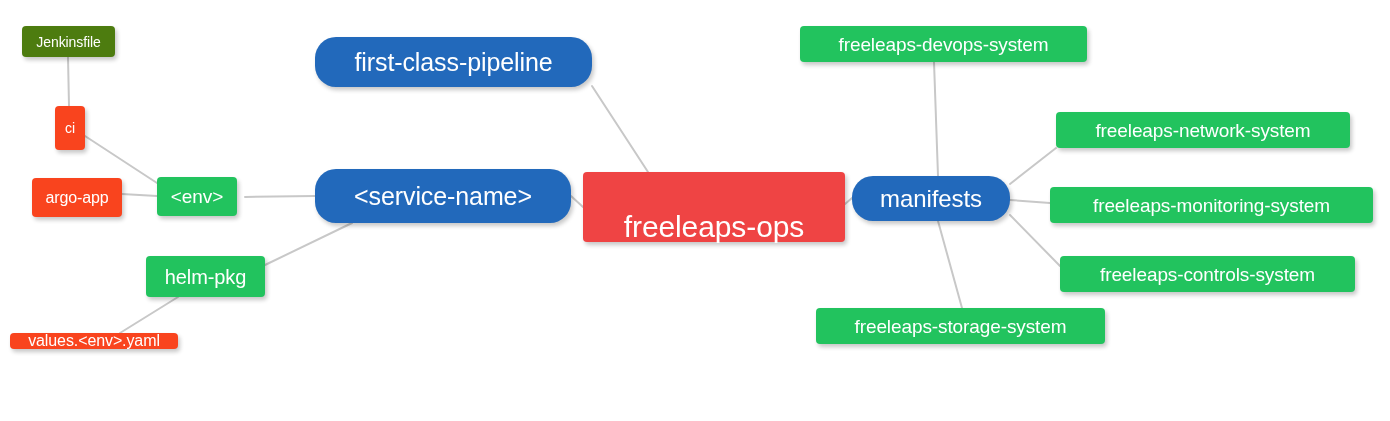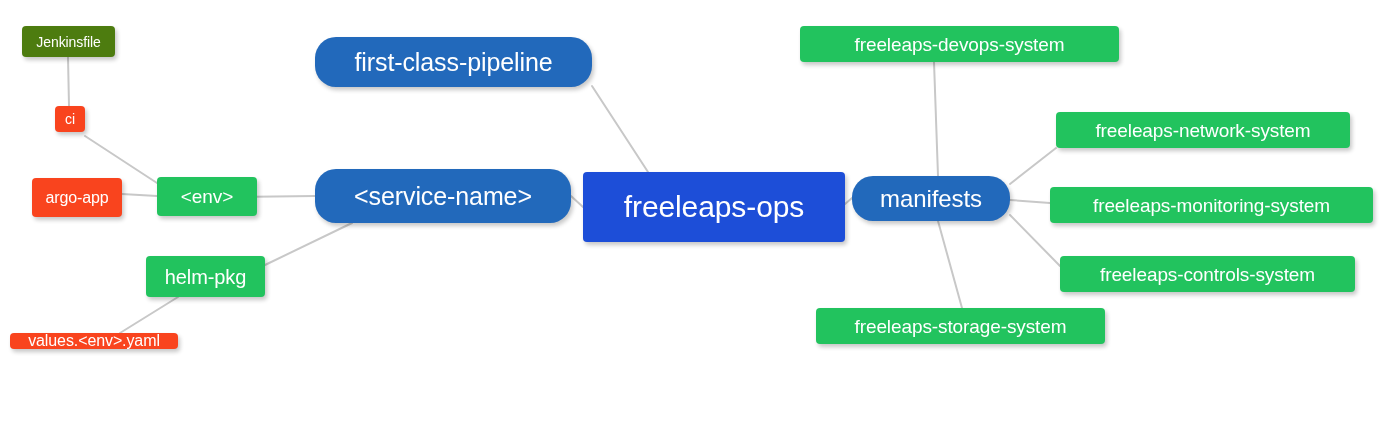--- a/index.html
+++ b/index.html
@@ -34,21 +34,21 @@
     align-items: center;
     justify-content: center;
     color: #ffffff;
     border-radius: 4px;
     white-space: nowrap;
     line-height: 1;
     text-align: center;
     box-shadow: 2px 3px 4px rgba(0,0,0,0.22);
     letter-spacing: -0.1px;
   }
-  .n-root    { background: #1d4ed8; }
+  .n-root    { background: #ef4444; align-items: flex-end; }
   .n-blue    { background: #2269bb; border-radius: 21px; }
   .n-green   { background: #22c35e; }
   .n-red     { background: #f9441e; }
   .n-orange  { background: #4d7c0f; }
 </style>
 </head>
 <body>
 
 <div id="canvas">
   <svg id="edges" width="1390" height="421" viewBox="0 0 1390 421" xmlns="http://www.w3.org/2000/svg">
@@ -73,42 +73,42 @@
       </div>
       <div class="node n-blue" style="left: 315px; top: 169px; width: 256px; height: 54px; font-size: 25px;">
         <span>&lt;service-name&gt;</span>
       </div>
       <div class="node n-blue" style="left: 315px; top: 37px; width: 277px; height: 50px; font-size: 25px;">
         <span>first-class-pipeline</span>
       </div>
       <div class="node n-blue" style="left: 852px; top: 176px; width: 158px; height: 45px; font-size: 24px;">
         <span>manifests</span>
       </div>
-      <div class="node n-green" style="left: 157px; top: 177px; width: 100px; height: 39px; font-size: 19px;">
+      <div class="node n-green" style="left: 157px; top: 177px; width: 80px; height: 39px; font-size: 19px;">
         <span>&lt;env&gt;</span>
       </div>
       <div class="node n-green" style="left: 146px; top: 256px; width: 119px; height: 41px; font-size: 20px;">
         <span>helm-pkg</span>
       </div>
-      <div class="node n-green" style="left: 800px; top: 26px; width: 319px; height: 36px; font-size: 19px;">
+      <div class="node n-green" style="left: 800px; top: 26px; width: 287px; height: 36px; font-size: 19px;">
         <span>freeleaps-devops-system</span>
       </div>
       <div class="node n-green" style="left: 1056px; top: 112px; width: 294px; height: 36px; font-size: 19px;">
         <span>freeleaps-network-system</span>
       </div>
       <div class="node n-green" style="left: 1050px; top: 187px; width: 323px; height: 36px; font-size: 19px;">
         <span>freeleaps-monitoring-system</span>
       </div>
       <div class="node n-green" style="left: 1060px; top: 256px; width: 295px; height: 36px; font-size: 19px;">
         <span>freeleaps-controls-system</span>
       </div>
       <div class="node n-green" style="left: 816px; top: 308px; width: 289px; height: 36px; font-size: 19px;">
         <span>freeleaps-storage-system</span>
       </div>
-      <div class="node n-red" style="left: 55px; top: 106px; width: 30px; height: 26px; font-size: 14px;">
+      <div class="node n-red" style="left: 55px; top: 106px; width: 30px; height: 44px; font-size: 14px;">
         <span>ci</span>
       </div>
       <div class="node n-red" style="left: 32px; top: 178px; width: 90px; height: 39px; font-size: 16px;">
         <span>argo-app</span>
       </div>
       <div class="node n-red" style="left: 10px; top: 333px; width: 168px; height: 16px; font-size: 16px;">
         <span>values.&lt;env&gt;.yaml</span>
       </div>
       <div class="node n-orange" style="left: 22px; top: 26px; width: 93px; height: 31px; font-size: 14px;">
         <span>Jenkinsfile</span>

